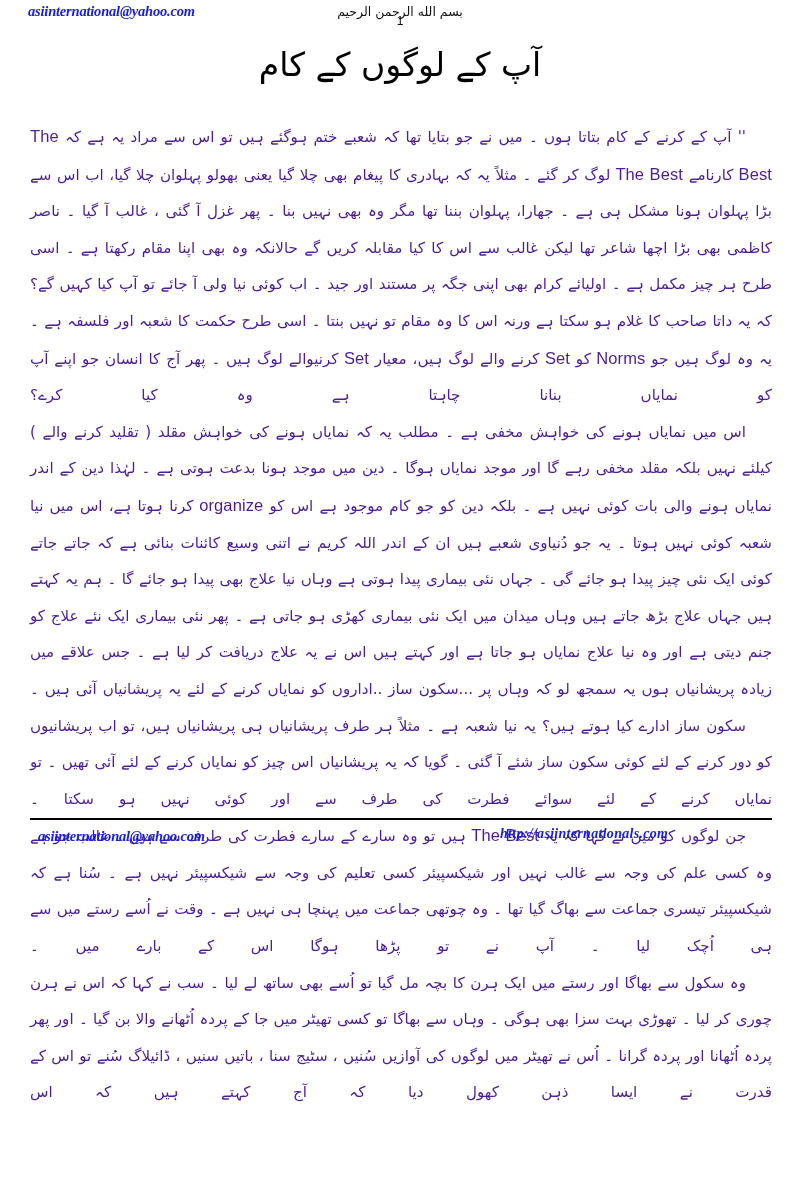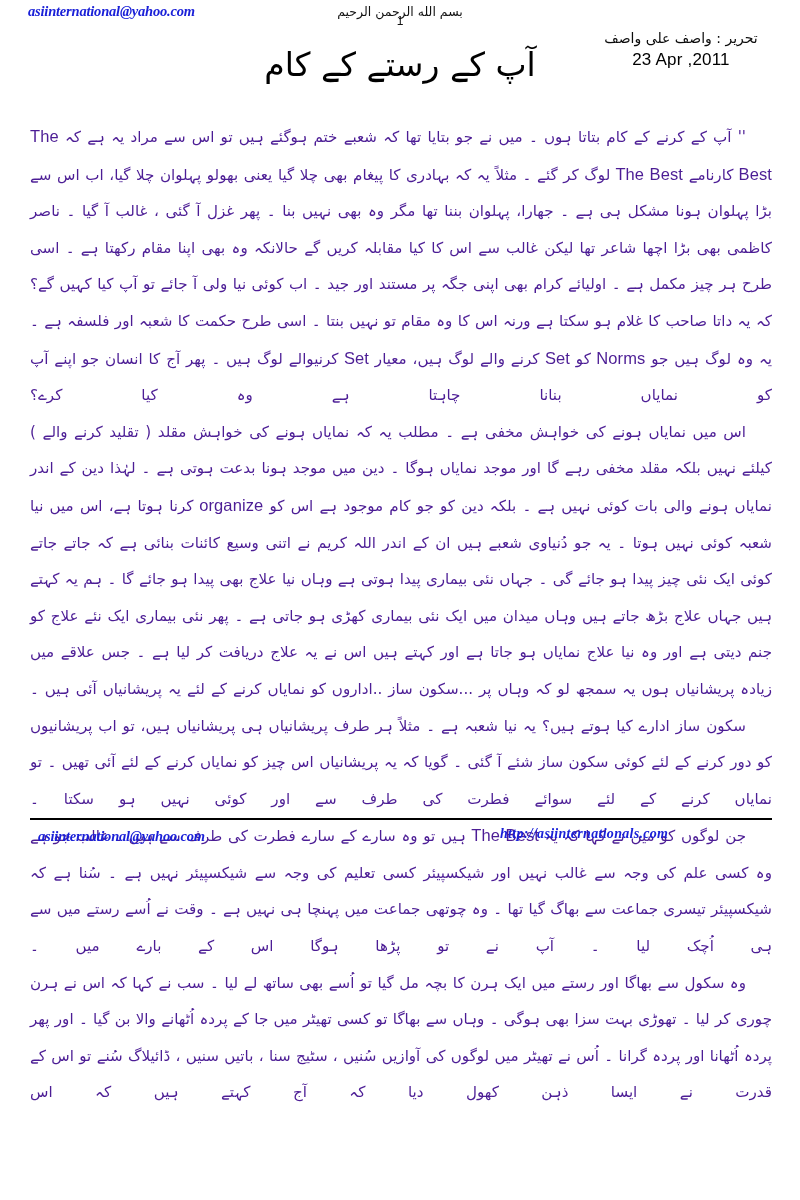--- a/index.html
+++ b/index.html
@@ -201,26 +201,22 @@
   <div class="masthead">
 
     <div class="email-top">asiinternational@yahoo.com</div>
 
     <div class="bismillah-wrap">
       <span class="bismillah">بسم الله الرحمن الرحيم</span>
     </div>
 
     <div class="page-number">1</div>
 
-    <div class="byline">
-      <div class="byline-author">تحریر : واصف علی واصف</div>
-      <div class="byline-date">23 Apr ,2011</div>
-    </div>
-
-    <div class="doc-title">آپ کے رستے کے کام</div>
+
+    <div class="doc-title">آپ کے لوگوں کے کام</div>
   </div>
 
   <div class="article" id="article-body">
       <div class="para"><span>'' آپ کے کرنے کے کام بتاتا ہوں ۔ میں نے جو بتایا تھا کہ شعبے ختم ہوگئے ہیں تو اس سے مراد یہ ہے کہ </span><span class="en">The Best</span><span> کارنامے </span><span class="en">The Best</span><span> لوگ کر گئے ۔ مثلاً یہ کہ بہادری کا پیغام بھی چلا گیا یعنی بھولو پہلوان چلا گیا، اب اس سے بڑا پہلوان ہونا مشکل ہی ہے ۔ جھارا، پہلوان بننا تھا مگر وہ بھی نہیں بنا ۔ پھر غزل آ گئی ، غالب آ گیا ۔ ناصر کاظمی بھی بڑا اچھا شاعر تھا لیکن غالب سے اس کا کیا مقابلہ کریں گے حالانکہ وہ بھی اپنا مقام رکھتا ہے ۔ اسی طرح ہر چیز مکمل ہے ۔ اولیائے کرام بھی اپنی جگہ پر مستند اور جید ۔ اب کوئی نیا ولی آ جائے تو آپ کیا کہیں گے؟ کہ یہ داتا صاحب کا غلام ہو سکتا ہے ورنہ اس کا وہ مقام تو نہیں بنتا ۔ اسی طرح حکمت کا شعبہ اور فلسفہ ہے ۔ یہ وہ لوگ ہیں جو </span><span class="en">Norms</span><span> کو </span><span class="en">Set</span><span> کرنے والے لوگ ہیں، معیار </span><span class="en">Set</span><span> کرنیوالے لوگ ہیں ۔ پھر آج کا انسان جو اپنے آپ کو نمایاں بنانا چاہتا ہے وہ کیا کرے؟</span></div>
       <div class="para"><span>اس میں نمایاں ہونے کی خواہش مخفی ہے ۔ مطلب یہ کہ نمایاں ہونے کی خواہش مقلد ( تقلید کرنے والے ) کیلئے نہیں بلکہ مقلد مخفی رہے گا اور موجد نمایاں ہوگا ۔ دین میں موجد ہونا بدعت ہوتی ہے ۔ لہٰذا دین کے اندر نمایاں ہونے والی بات کوئی نہیں ہے ۔ بلکہ دین کو جو کام موجود ہے اس کو </span><span class="en">organize</span><span> کرنا ہوتا ہے، اس میں نیا شعبہ کوئی نہیں ہوتا ۔ یہ جو دُنیاوی شعبے ہیں ان کے اندر اللہ کریم نے اتنی وسیع کائنات بنائی ہے کہ جاتے جاتے کوئی ایک نئی چیز پیدا ہو جائے گی ۔ جہاں نئی بیماری پیدا ہوتی ہے وہاں نیا علاج بھی پیدا ہو جائے گا ۔ ہم یہ کہتے ہیں جہاں علاج بڑھ جاتے ہیں وہاں میدان میں ایک نئی بیماری کھڑی ہو جاتی ہے ۔ پھر نئی بیماری ایک نئے علاج کو جنم دیتی ہے اور وہ نیا علاج نمایاں ہو جاتا ہے اور کہتے ہیں اس نے یہ علاج دریافت کر لیا ہے ۔ جس علاقے میں زیادہ پریشانیاں ہوں یہ سمجھ لو کہ وہاں پر ...سکون ساز ..اداروں کو نمایاں کرنے کے لئے یہ پریشانیاں آئی ہیں ۔</span></div>
       <div class="para"><span>سکون ساز ادارے کیا ہوتے ہیں؟ یہ نیا شعبہ ہے ۔ مثلاً ہر طرف پریشانیاں ہی پریشانیاں ہیں، تو اب پریشانیوں کو دور کرنے کے لئے کوئی سکون ساز شئے آ گئی ۔ گویا کہ یہ پریشانیاں اس چیز کو نمایاں کرنے کے لئے آئی تھیں ۔ تو نمایاں کرنے کے لئے سوائے فطرت کی طرف سے اور کوئی نہیں ہو سکتا ۔</span></div>
       <div class="para"><span>جن لوگوں کو میں نے کہا کہ یہ </span><span class="en">The Best</span><span> ہیں تو وہ سارے کے سارے فطرت کی طرف سے ہیں ۔ غالب جو ہے وہ کسی علم کی وجہ سے غالب نہیں اور شیکسپیئر کسی تعلیم کی وجہ سے شیکسپیئر نہیں ہے ۔ سُنا ہے کہ شیکسپیئر تیسری جماعت سے بھاگ گیا تھا ۔ وہ چوتھی جماعت میں پہنچا ہی نہیں ہے ۔ وقت نے اُسے رستے میں سے ہی اُچک لیا ۔ آپ نے تو پڑھا ہوگا اس کے بارے میں ۔</span></div>
       <div class="para"><span>وہ سکول سے بھاگا اور رستے میں ایک ہرن کا بچہ مل گیا تو اُسے بھی ساتھ لے لیا ۔ سب نے کہا کہ اس نے ہرن چوری کر لیا ۔ تھوڑی بہت سزا بھی ہوگی ۔ وہاں سے بھاگا تو کسی تھیٹر میں جا کے پردہ اُٹھانے والا بن گیا ۔ اور پھر پردہ اُٹھانا اور پردہ گرانا ۔ اُس نے تھیٹر میں لوگوں کی آوازیں سُنیں ، سٹیج سنا ، باتیں سنیں ، ڈائیلاگ سُنے تو اس کے قدرت نے ایسا ذہن کھول دیا کہ آج کہتے ہیں کہ اس</span></div>
     </div>
 

